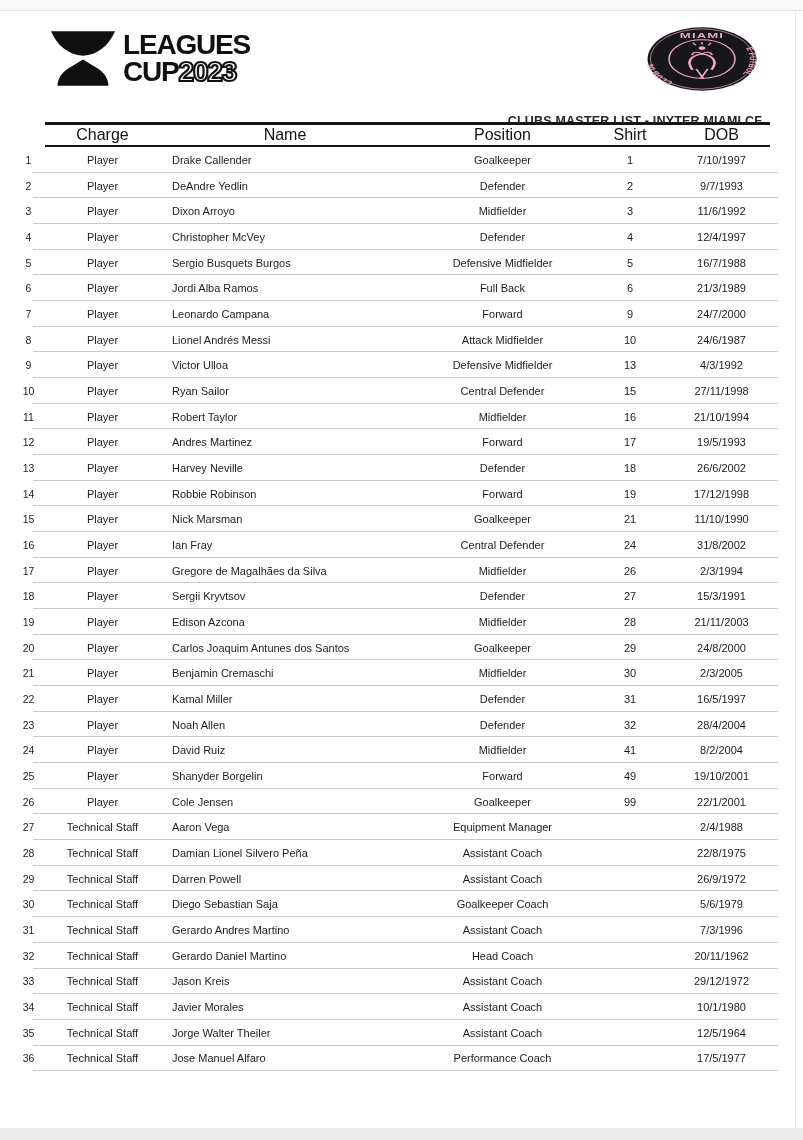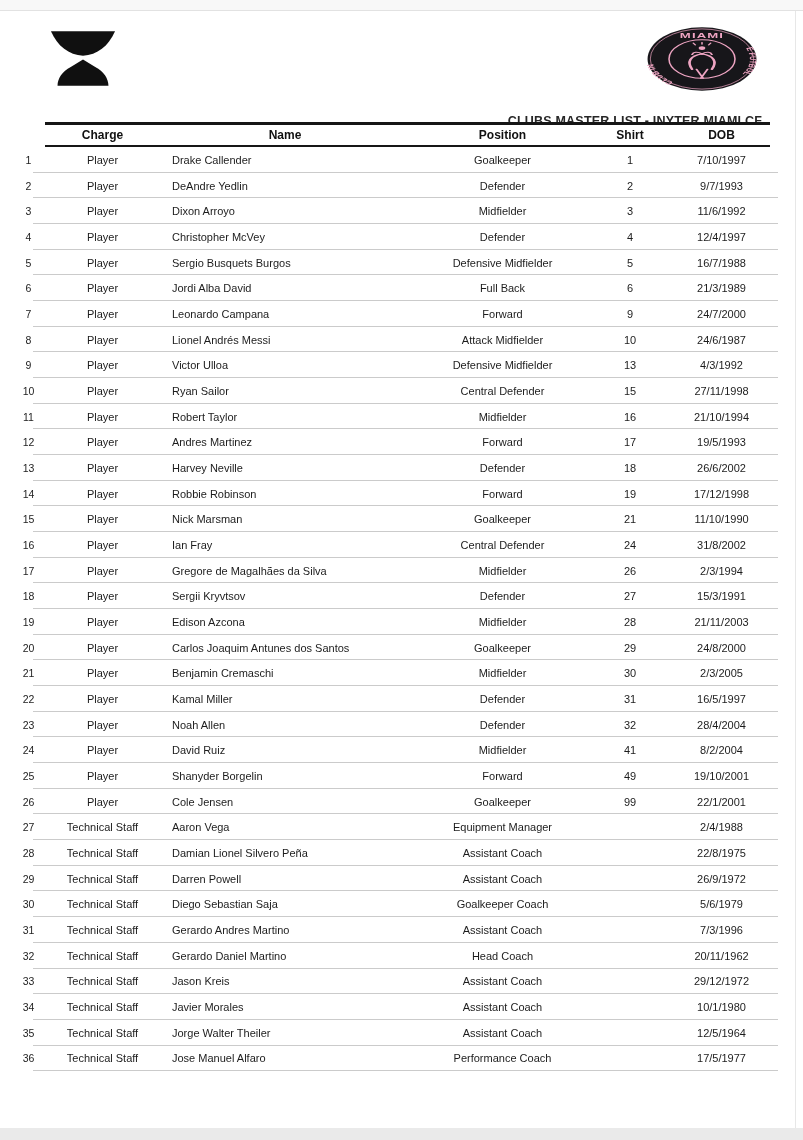--- a/index.html
+++ b/index.html
@@ -46,21 +46,21 @@
     display:grid;
     grid-template-columns:33px 115px 250px 185px 70px 113px;
     align-items:center;
   }
   .thead {
     position:absolute; top:122px; left:12px; width:766px; height:25px;
   }
   .thead .hline { position:absolute; left:33px; width:725px; height:2.5px; background:#161616; }
   .hline.top { top:0; }
   .hline.bottom { bottom:0; }
-  .header-row { height:100%; font-weight:bold; font-size:12px; color:#111111; }
+  .header-row { height:100%; font-weight:normal; font-size:16px; color:#111111; }
   .header-row .cell { text-align:center; }
   .tbody { position:absolute; top:147px; left:12px; width:766px; }
   .row { position:relative; height:25.68px; font-size:11px; color:#1c1c1c; }
   .row::after {
     content:""; position:absolute; left:21px; right:0; bottom:0; height:1px;
     background:#cbcbcb;
   }
   .cell { overflow:hidden; white-space:nowrap; }
   .cell-num { text-align:center; font-size:10.5px; color:#222222; }
   .cell-charge, .cell-position, .cell-shirt, .cell-dob { text-align:center; }
@@ -70,20 +70,24 @@
 <body>
 
 <div class="top-strip"></div>
 
 <div class="lc-logo">
   <div class="lc-icon">
     <svg viewBox="0 0 70 60" xmlns="http://www.w3.org/2000/svg">
       <path d="M1,1 H69 C62,17 50,26 35,27 C20,26 8,17 1,1 Z" fill="#101010"></path>
       <path d="M35,31 L22,39 C13,44 8,51 8,59 H62 C62,51 57,44 48,39 Z" fill="#101010"></path>
     </svg>
+  </div>
+  <div class="lc-text">
+    <div class="lc-line">LEAGUES</div>
+    <div class="lc-line"><span>CUP</span><span class="lc-outline">2023</span></div>
   </div>
 </div>
 
 <div class="badge">
   <svg viewBox="0 0 100 100" preserveAspectRatio="none" xmlns="http://www.w3.org/2000/svg">
     <defs>
       <path id="arcL" d="M24,86 A44,44 0 0 1 7,36"></path>
       <path id="arcR" d="M90,33 A44,44 0 0 1 79,83"></path>
     </defs>
     <circle cx="50" cy="50" r="49.5" fill="#17161a"></circle>
@@ -161,21 +165,21 @@
     <div class="cell cell-charge">Player</div>
     <div class="cell cell-name">Sergio Busquets Burgos</div>
     <div class="cell cell-position">Defensive Midfielder</div>
     <div class="cell cell-shirt">5</div>
     <div class="cell cell-dob">16/7/1988</div>
   </div>
 
   <div class="row grid-cols">
     <div class="cell cell-num">6</div>
     <div class="cell cell-charge">Player</div>
-    <div class="cell cell-name">Jordi Alba David</div>
+    <div class="cell cell-name">Jordi Alba Ramos</div>
     <div class="cell cell-position">Full Back</div>
     <div class="cell cell-shirt">6</div>
     <div class="cell cell-dob">21/3/1989</div>
   </div>
 
   <div class="row grid-cols">
     <div class="cell cell-num">7</div>
     <div class="cell cell-charge">Player</div>
     <div class="cell cell-name">Leonardo Campana</div>
     <div class="cell cell-position">Forward</div>

